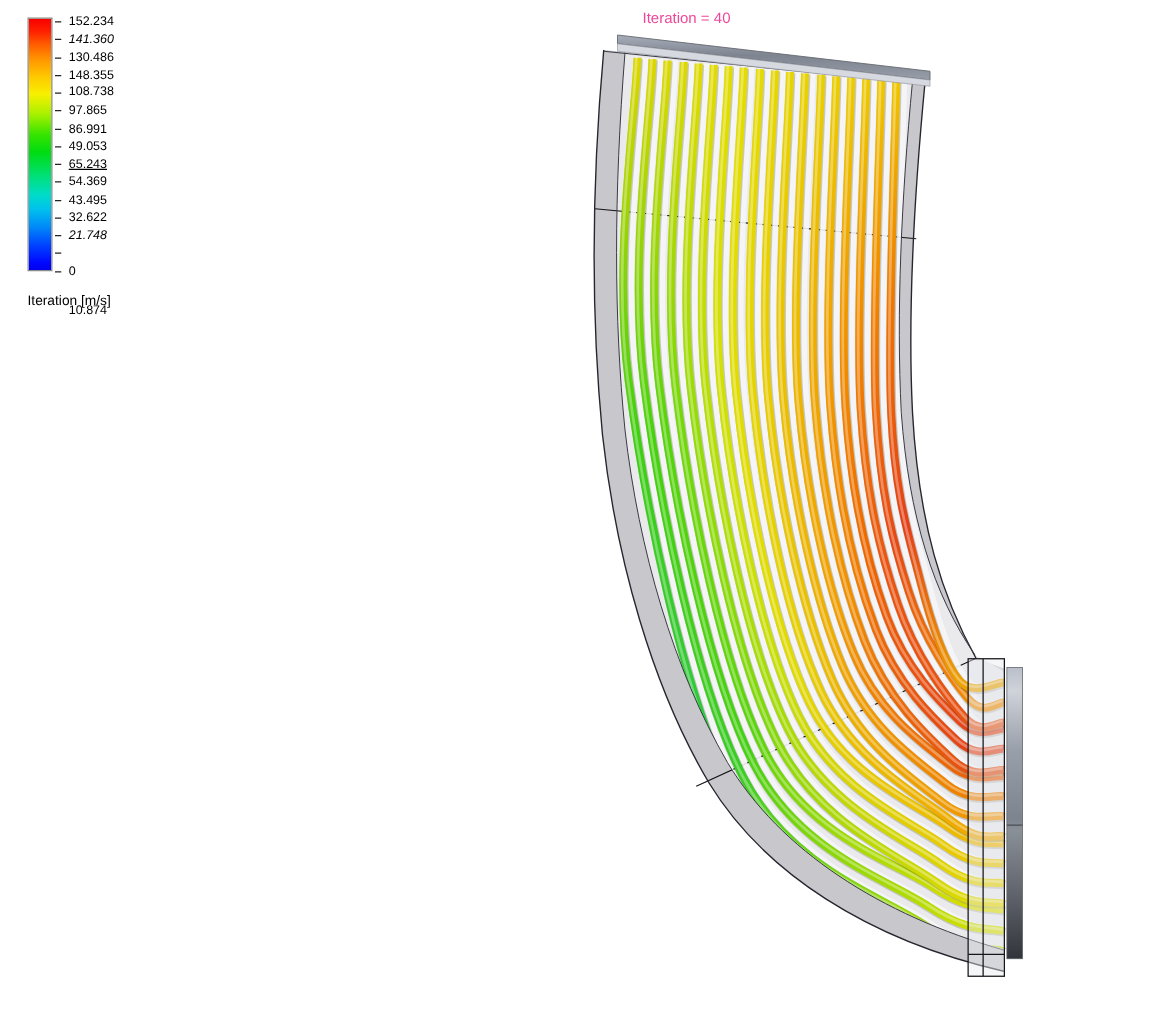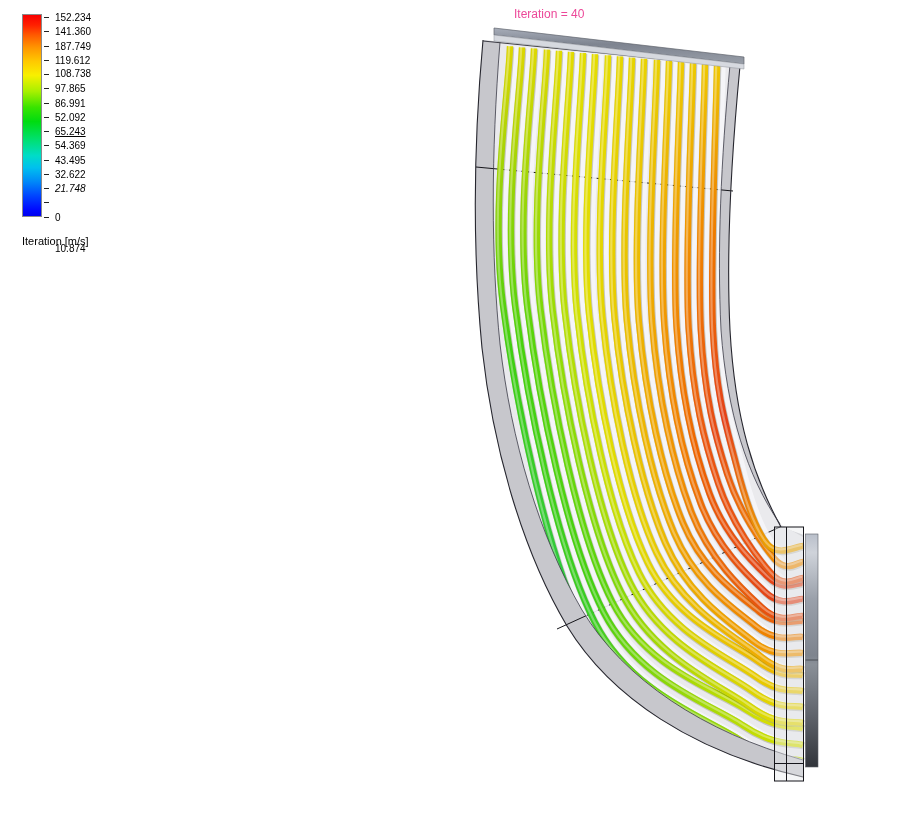--- a/index.html
+++ b/index.html
@@ -20,33 +20,33 @@
 <body>
 
 <div id="stage">
 
   <div id="legend">
     <div id="colorbar" style="background: linear-gradient(rgb(248, 0, 0) 0%, rgb(255, 32, 0) 5%, rgb(255, 90, 0) 10%, rgb(255, 148, 0) 16%, rgb(255, 200, 0) 23%, rgb(248, 240, 0) 30%, rgb(168, 240, 0) 38%, rgb(56, 228, 0) 46%, rgb(0, 220, 16) 53%, rgb(0, 224, 112) 62%, rgb(0, 220, 200) 70%, rgb(0, 192, 238) 76%, rgb(0, 136, 248) 83%, rgb(0, 68, 255) 90%, rgb(0, 8, 255) 97%, rgb(0, 0, 238) 100%);"></div>
     <div id="tickhost">
         <div class="tickmark" style="top: 3px;"></div>
         <div class="ticklabel" style="top: -2px;">152.234</div>
         <div class="tickmark" style="top: 17.26px;"></div>
-        <div class="ticklabel" style="top: 12.26px;">141.360</div>
+        <div class="ticklabel" style="top: 12.26px; font-style: italic;">141.360</div>
         <div class="tickmark" style="top: 31.52px;"></div>
-        <div class="ticklabel" style="top: 26.52px;">187.749</div>
+        <div class="ticklabel" style="top: 26.52px;">130.486</div>
         <div class="tickmark" style="top: 45.78px;"></div>
-        <div class="ticklabel" style="top: 40.78px;">119.612</div>
+        <div class="ticklabel" style="top: 40.78px;">148.355</div>
         <div class="tickmark" style="top: 60.04px;"></div>
         <div class="ticklabel" style="top: 54px;">108.738</div>
         <div class="tickmark" style="top: 74.3px;"></div>
         <div class="ticklabel" style="top: 69.3px;">97.865</div>
         <div class="tickmark" style="top: 88.56px;"></div>
         <div class="ticklabel" style="top: 83.56px;">86.991</div>
         <div class="tickmark" style="top: 102.82px;"></div>
-        <div class="ticklabel" style="top: 97.82px;">52.092</div>
+        <div class="ticklabel" style="top: 97.82px;">49.053</div>
         <div class="tickmark" style="top: 117.08px;"></div>
         <div class="ticklabel" style="top: 112.08px; text-decoration: underline;">65.243</div>
         <div class="tickmark" style="top: 131.34px;"></div>
         <div class="ticklabel" style="top: 126.34px;">54.369</div>
         <div class="tickmark" style="top: 145.6px;"></div>
         <div class="ticklabel" style="top: 140.6px;">43.495</div>
         <div class="tickmark" style="top: 159.86px;"></div>
         <div class="ticklabel" style="top: 154.86px;">32.622</div>
         <div class="tickmark" style="top: 174.12px;"></div>
         <div class="ticklabel" style="top: 169.12px; font-style: italic;">21.748</div>

